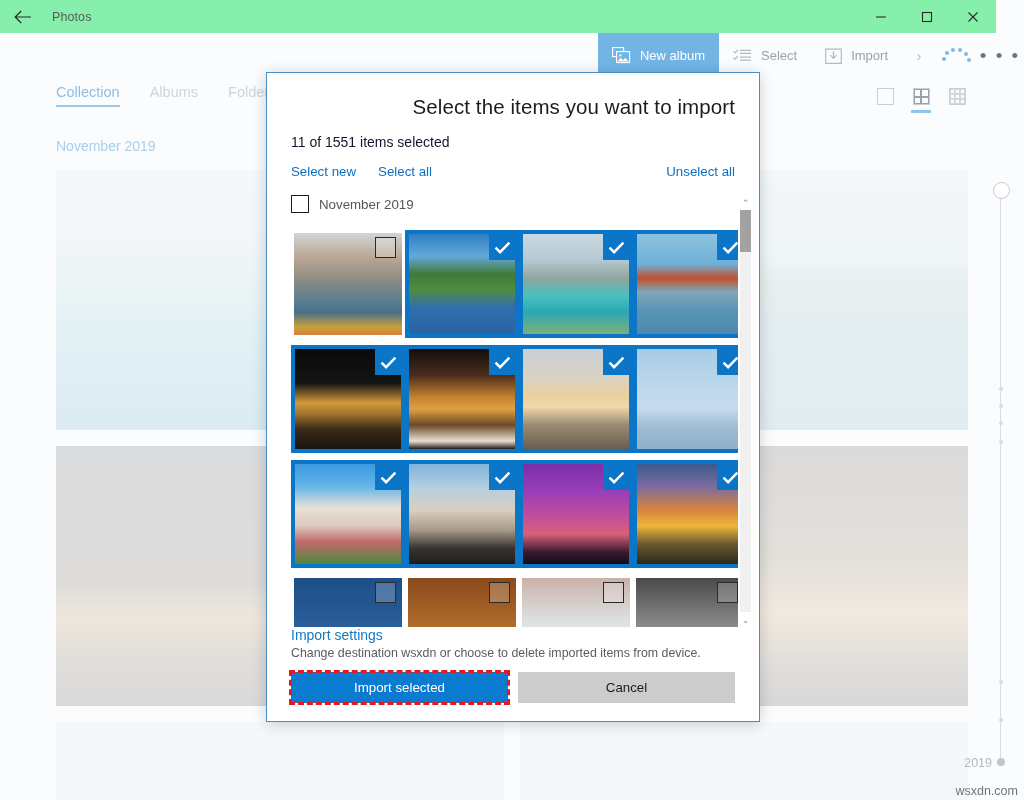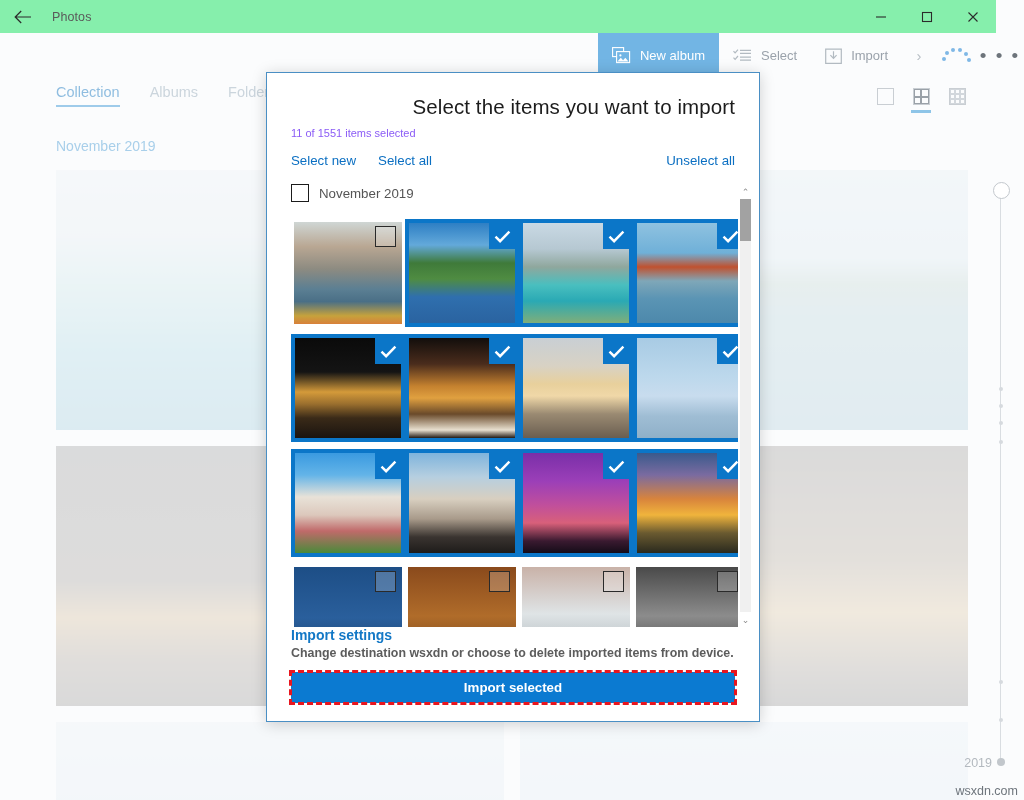--- a/index.html
+++ b/index.html
@@ -163,21 +163,21 @@
     box-shadow: 0 2px 14px rgba(0,0,0,.18);
     display: flex; flex-direction: column;
   }
   .dlg-head { padding: 22px 24px 0 24px; }
   .dlg-title {
     font-size: 20.5px; color: #1c1c1c; font-weight: 400;
     letter-spacing: .1px;
     text-align: right;
   }
   .dlg-count {
-    margin-top: 8px; font-size: 11px; color: #8b5cf6;
+    margin-top: 15px; font-size: 14px; color: #0f172a;
   }
   .dlg-links {
     margin-top: 14px; display: flex; align-items: center;
     font-size: 13.3px;
   }
   .dlg-links a { color: #0b6fc2; text-decoration: none; margin-right: 22px; }
   .dlg-links .right { margin-left: auto; margin-right: 0; }
 
   
   .dlg-scroll {
@@ -241,21 +241,21 @@
   .dlg-sb .arrow {
     width: 15px; height: 15px; display:flex; align-items:center; justify-content:center;
     color: #8a8a8a; font-size: 9px; flex: none;
   }
   .dlg-sb .track { flex: 1 1 auto; width: 11px; background: #f0f0f0; position: relative; }
   .dlg-sb .thumbbar {
     position: absolute; left: 0; top: 0; width: 11px; height: 42px; background: #a2a2a2;
   }
 
   
-  .dlg-foot { padding: 0 24px 18px 24px; font-weight: bold; }
+  .dlg-foot { padding: 0 24px 18px 24px; }
   .settings-link { font-size: 14px; color: #1378c6; }
   .settings-desc { font-size: 12.4px; color: #5c5c5c; margin-top: 3px; }
   .btn-row { display: flex; gap: 10px; margin-top: 12px; }
   .btn {
     flex: 1 1 0; height: 31px;
     display: flex; align-items: center; justify-content: center;
     font-size: 13.3px; box-sizing: border-box;
   }
   .btn-primary { background: #0b7ad1; color: #ffffff; outline: 3px dashed #e8161f; outline-offset: -1px; }
   .btn-secondary { background: #cccccc; color: #1b1b1b; }
@@ -559,17 +559,18 @@
         </div>
         <div class="arrow">⌄</div>
       </div>
     </div>
 
     <div class="dlg-foot">
       <div class="settings-link">Import settings</div>
       <div class="settings-desc">Change destination wsxdn or choose to delete imported items from device.</div>
       <div class="btn-row">
         <div class="btn btn-primary">Import selected</div>
+        <div class="btn btn-secondary">Cancel</div>
       </div>
     </div>
 
   </div>
 </div>
 
 </body></html>

